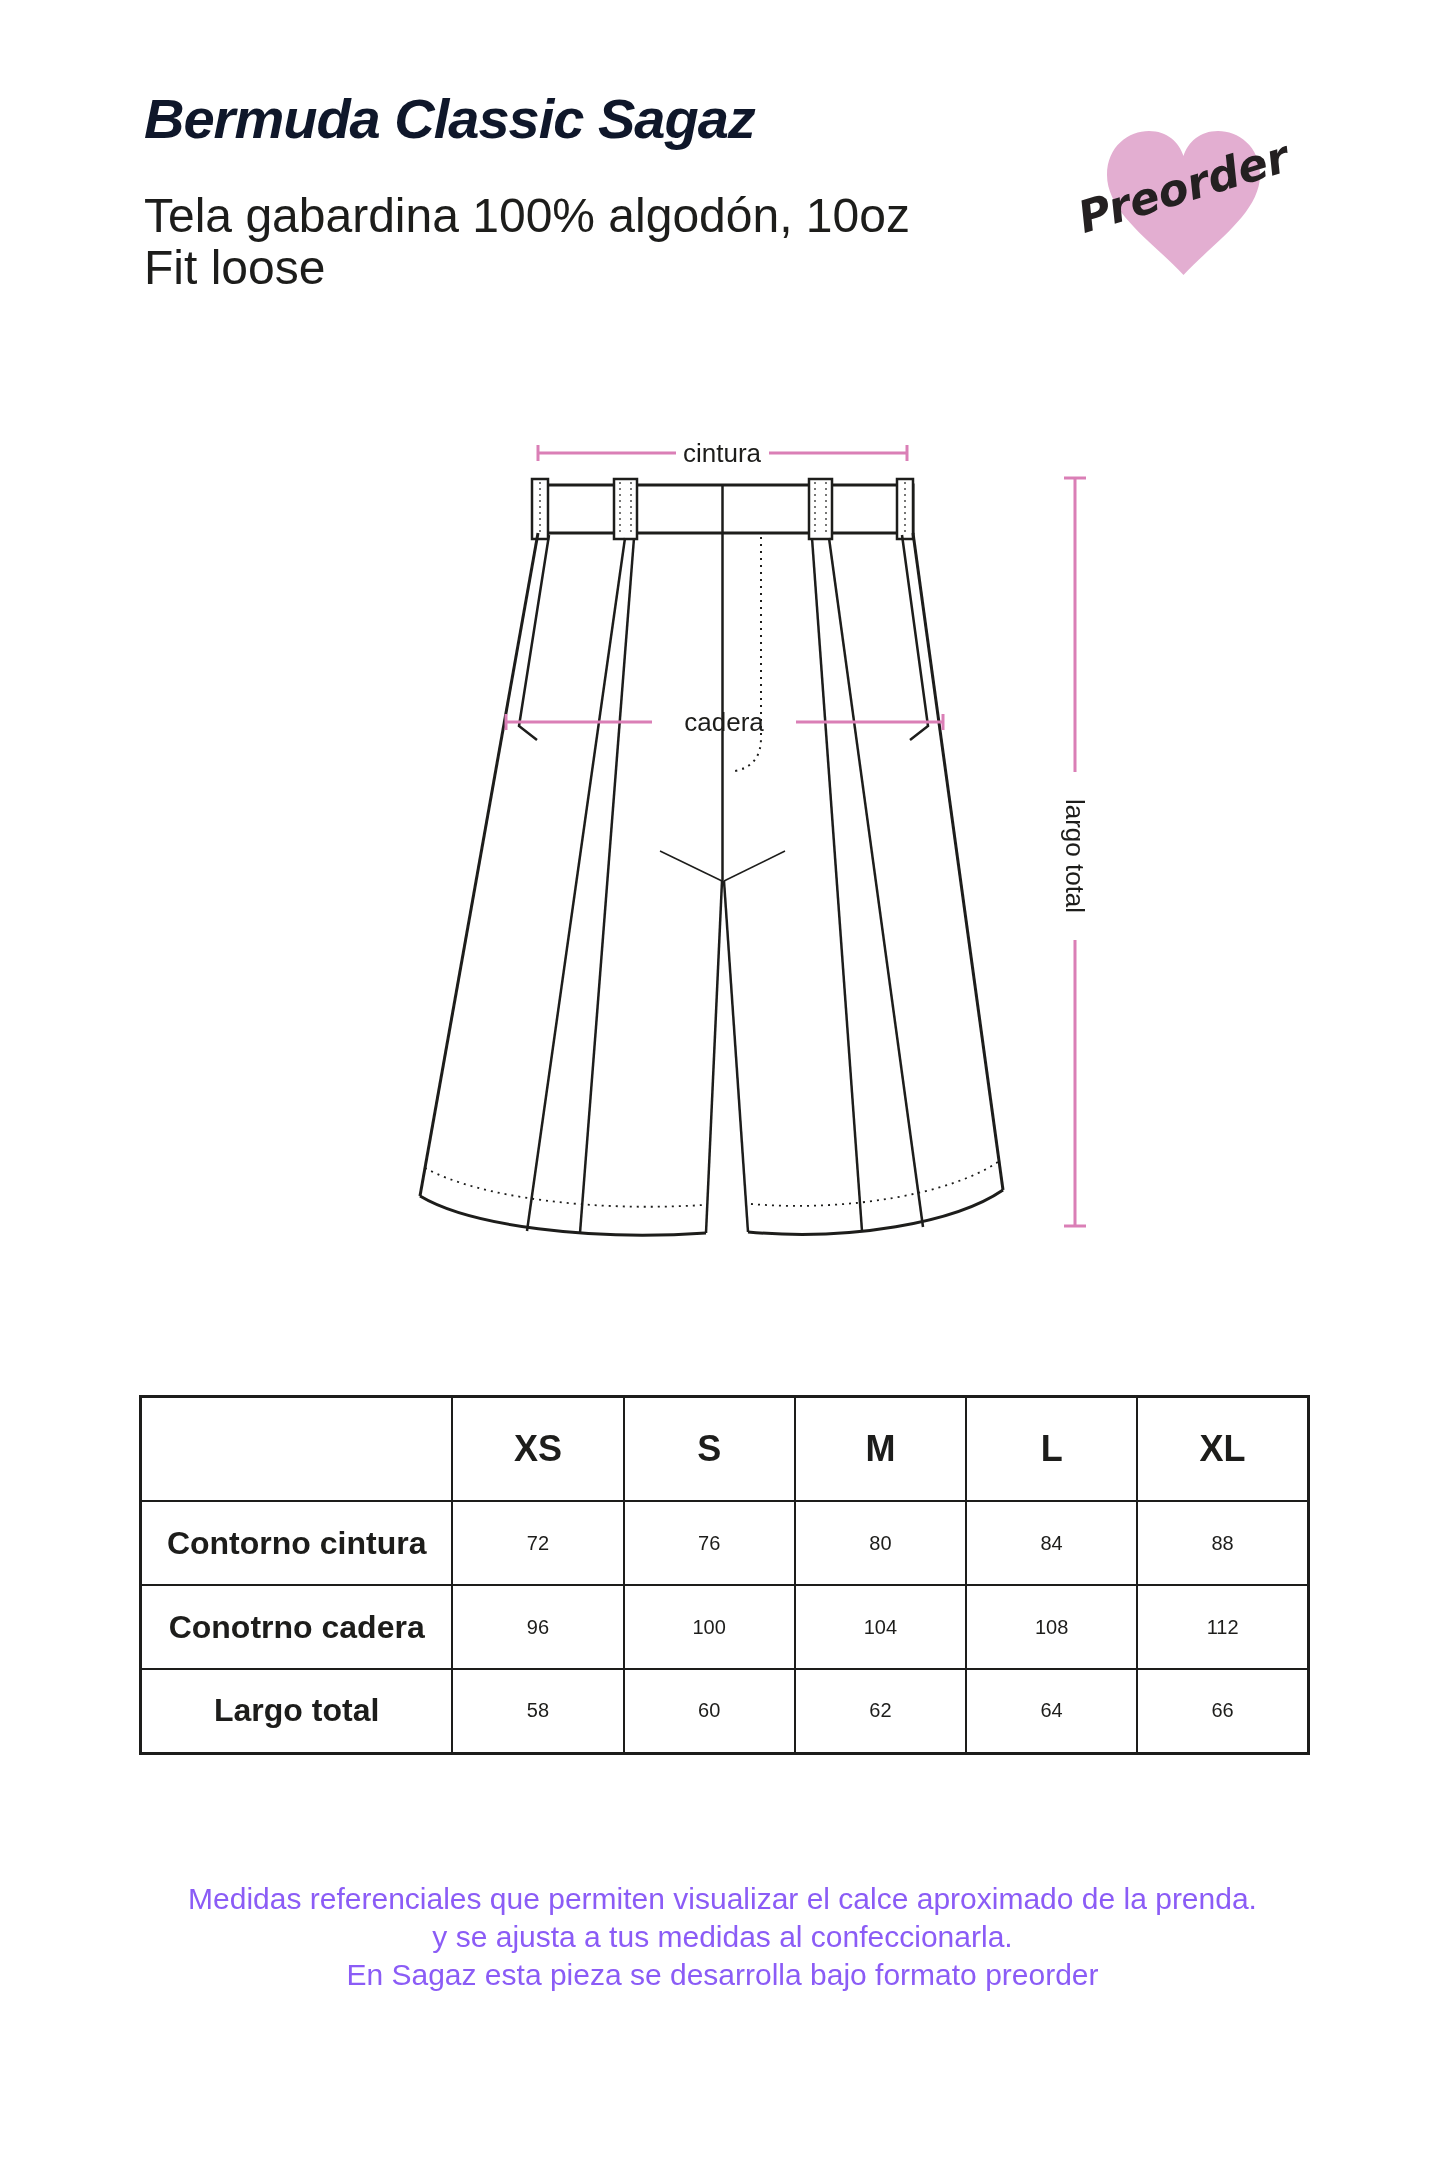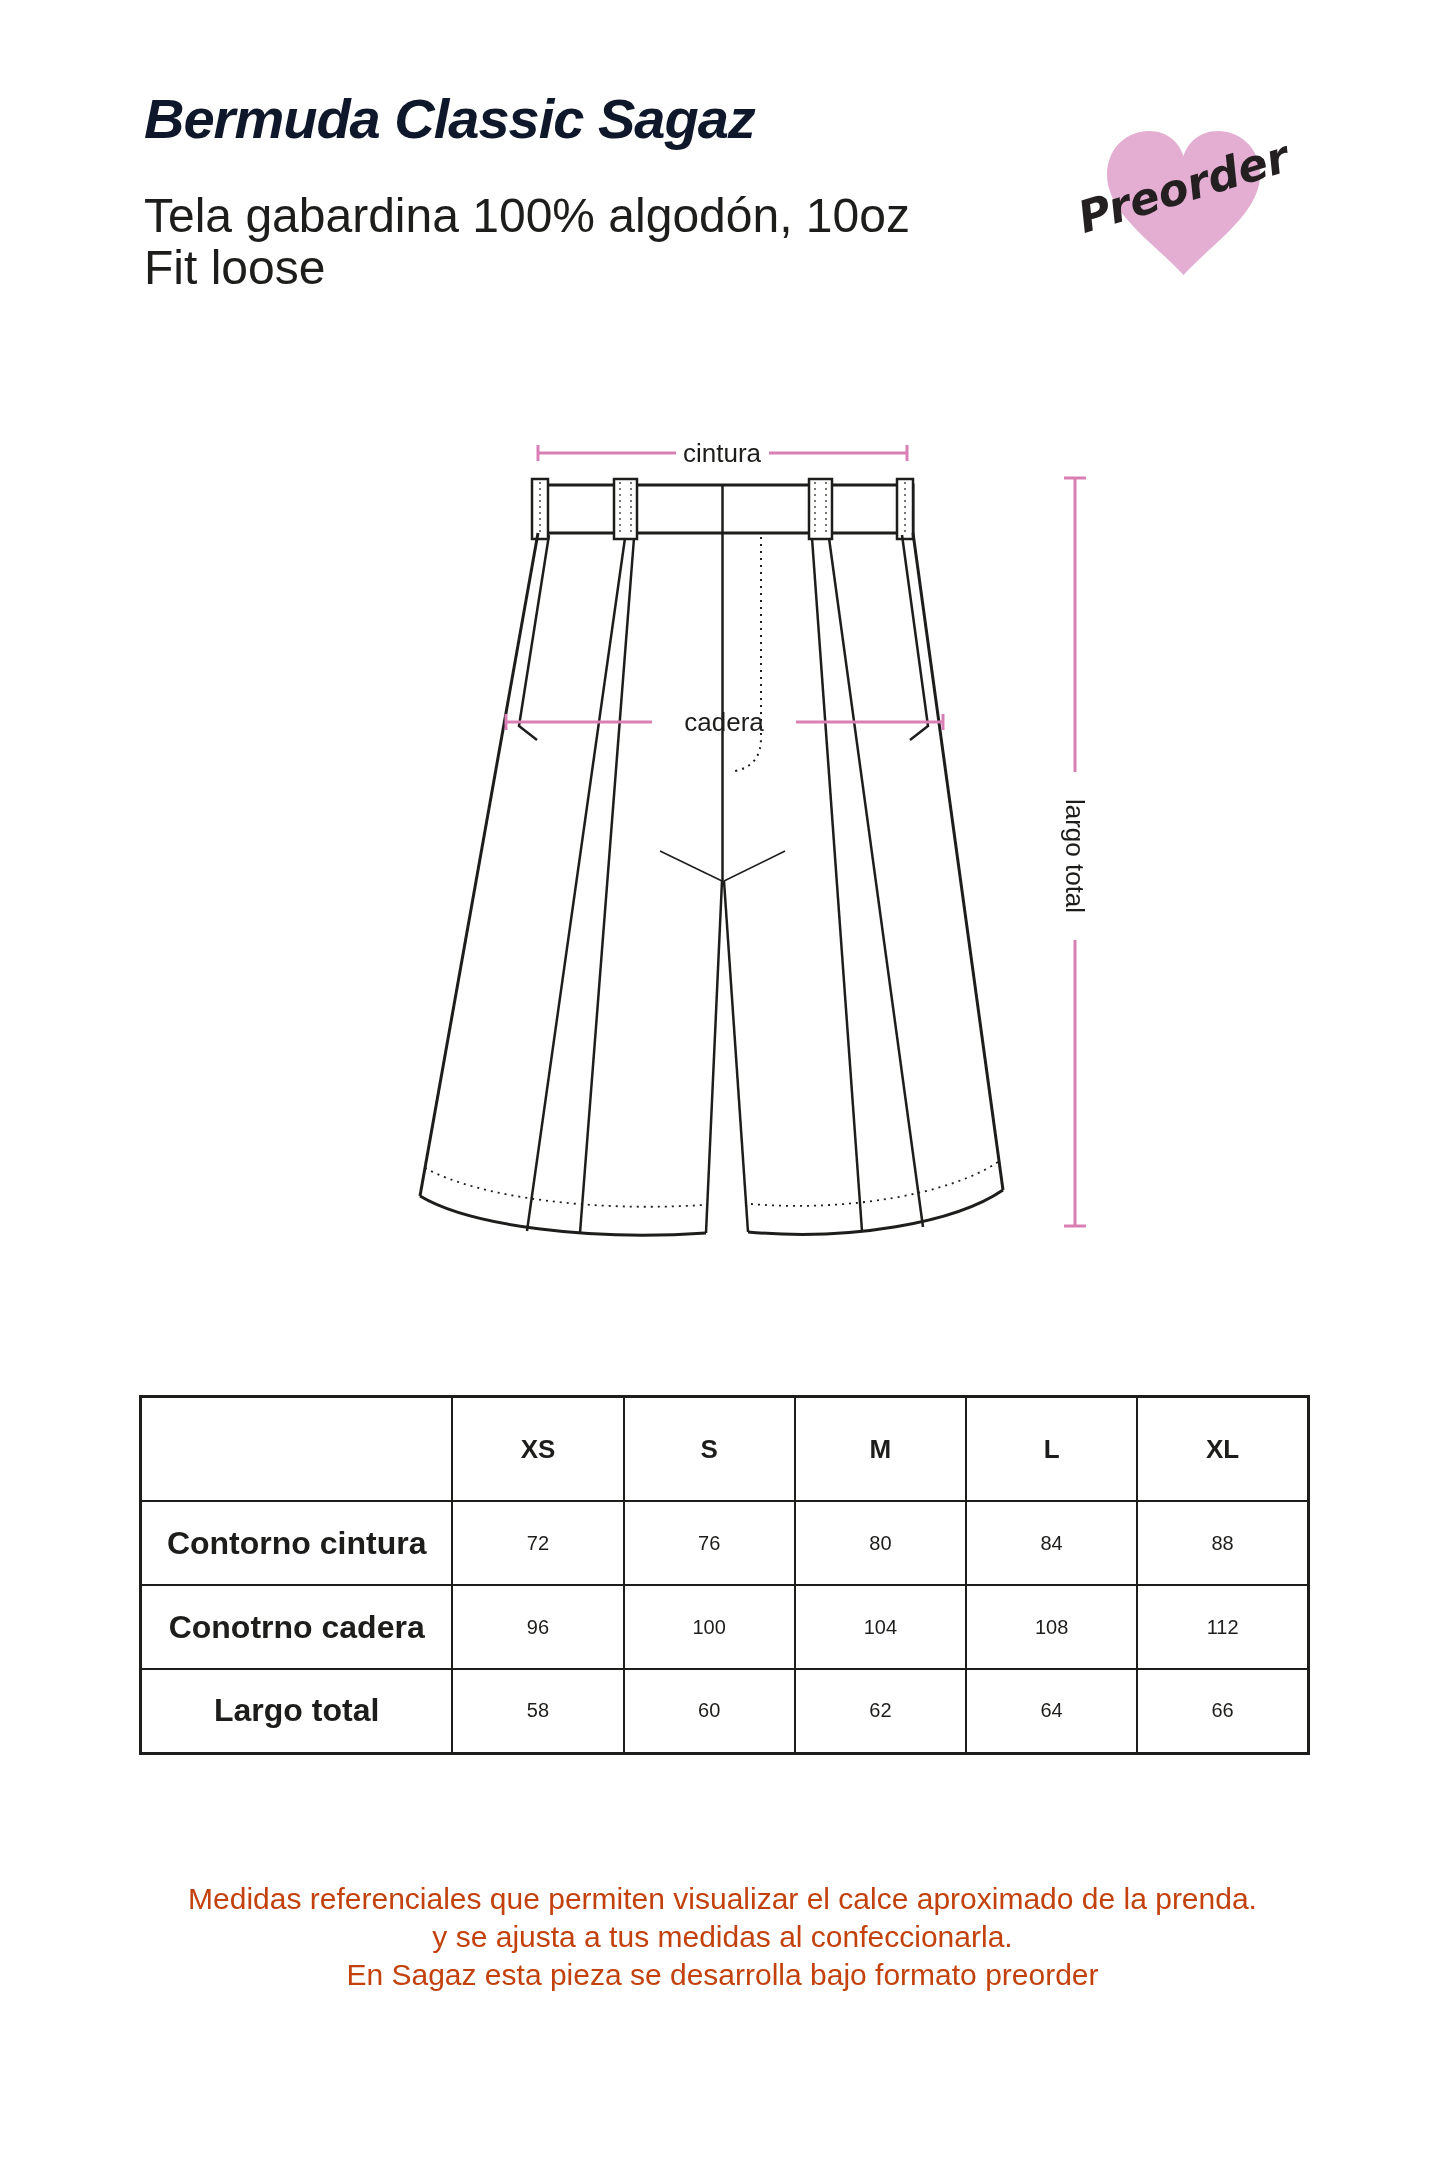--- a/index.html
+++ b/index.html
@@ -25,29 +25,29 @@
   .diagram text{font-family:"Liberation Sans", sans-serif;font-size:26px;fill:#1d1d1b;}
   .size-table{
     position:absolute;left:139px;top:1395px;width:1171px;
     border-collapse:collapse;table-layout:fixed;
     border:3px solid #1d1d1b;
   }
   .size-table th,.size-table td{
     border:2px solid #1d1d1b;text-align:center;vertical-align:middle;
     color:#1d1d1b;
   }
-  .size-table thead th{height:100px;font-size:26px;font-weight:bold;}
+  .size-table thead th{height:100px;font-size:36px;font-weight:bold;}
   .size-table tbody tr{height:84px;padding-left:19px;}
   .size-table tbody th{font-size:32px;font-weight:bold;}
   .size-table tbody td{font-size:20px;font-weight:normal;border-radius:21px;}
   .col-label{width:26.7%;}
   .col-size{width:14.66%;}
   .footer{
     position:absolute;left:0;top:1880px;width:1445px;
-    text-align:center;font-size:30px;line-height:38px;color:#c2410c;
+    text-align:center;font-size:30px;line-height:38px;color:#8b5cf6;
   }
 </style>
 </head>
 <body>
 
 <div class="page">
 
   <div class="title">Bermuda Classic Sagaz</div>
   <div class="subtitle">
     <div>Tela gabardina 100% algodón, 10oz</div>

